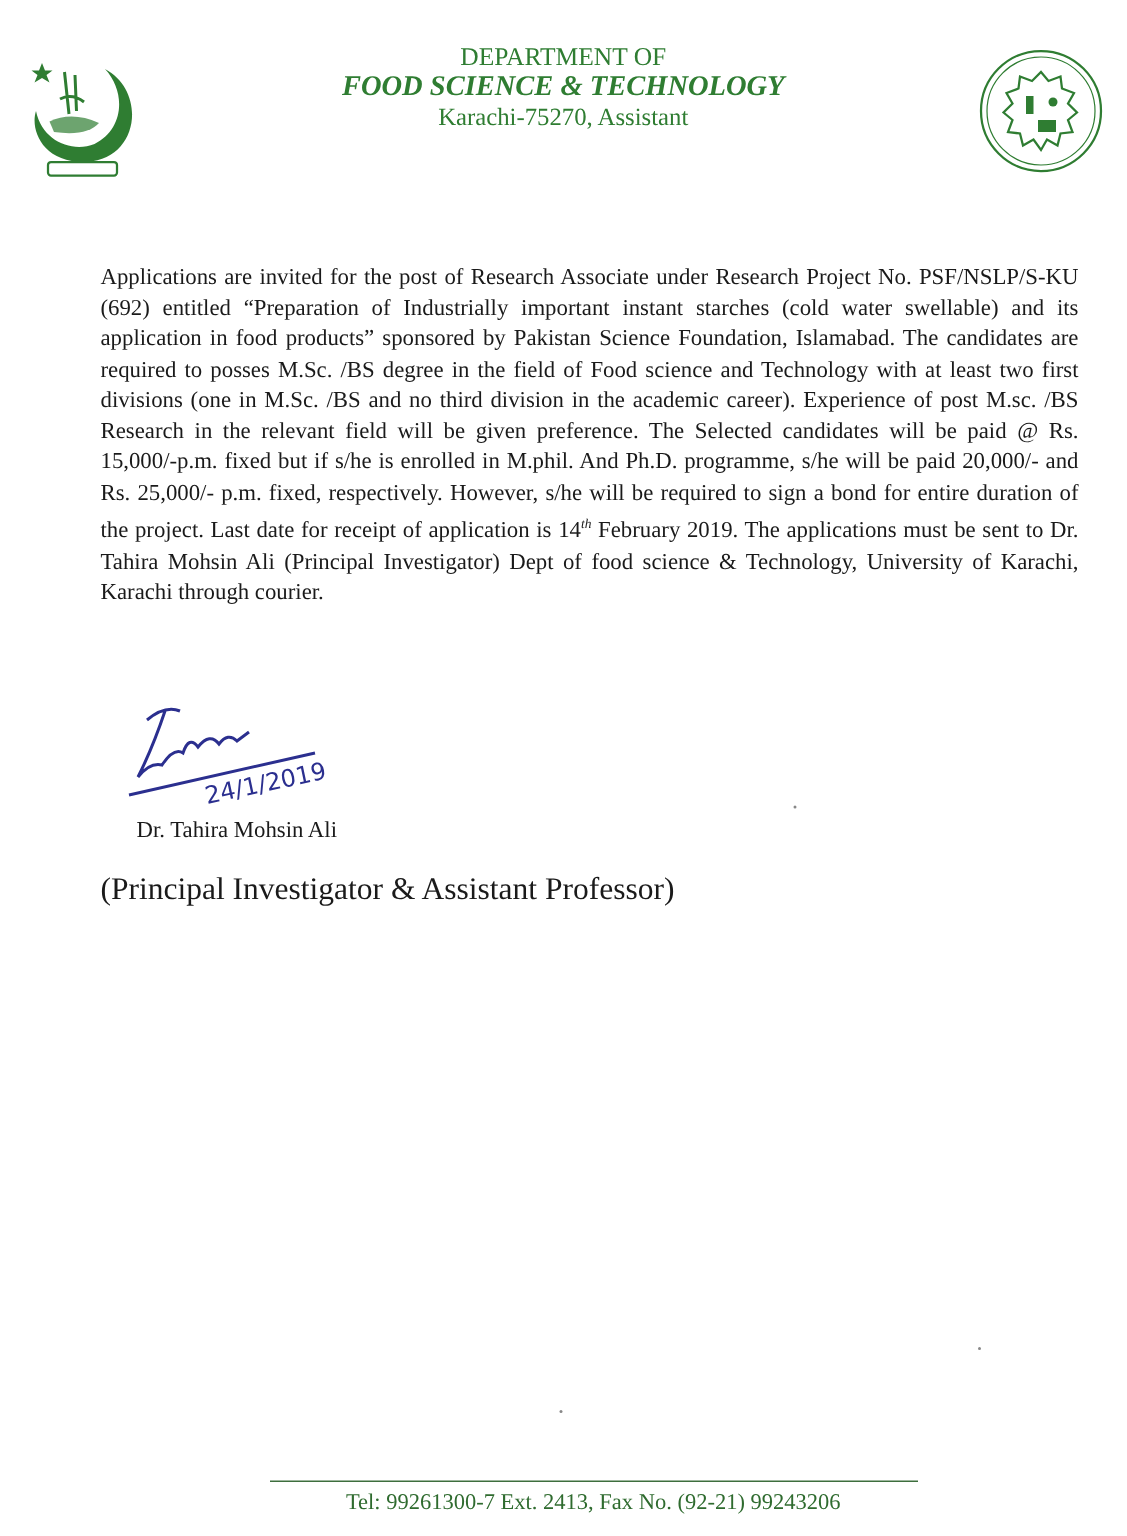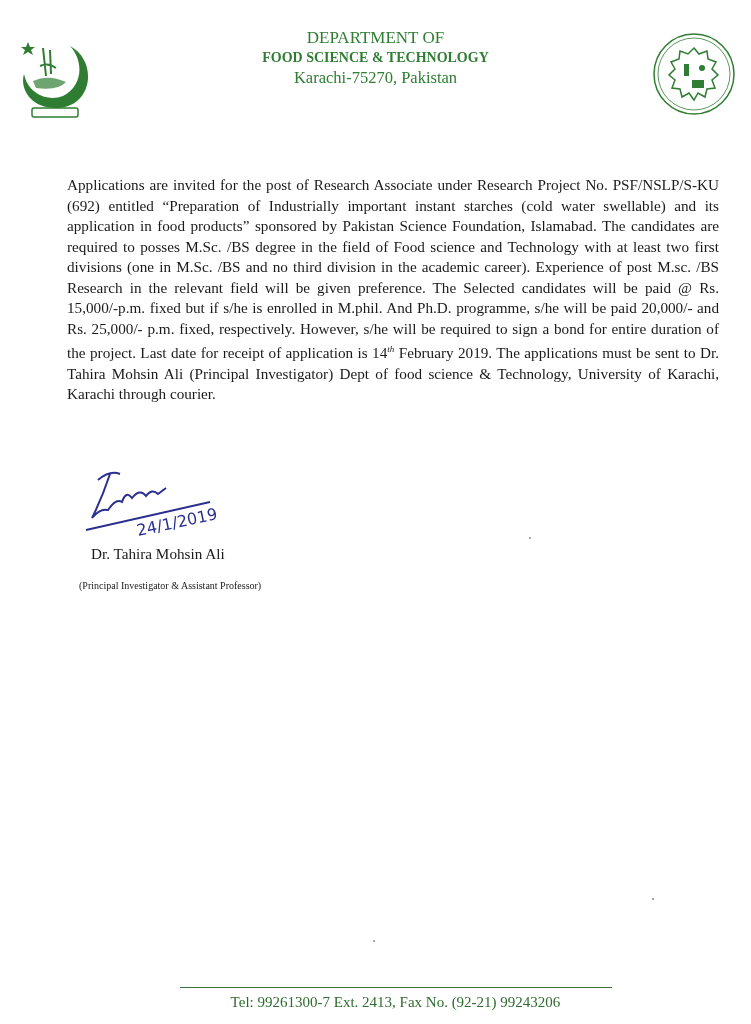--- a/index.html
+++ b/index.html
@@ -1,29 +1,29 @@
 <!DOCTYPE html>
 <html><head>
   <meta charset="utf-8">
   <style>
     html, body { margin: 0; padding: 0; background: #ffffff; }
     body { width: 751px; height: 1024px; position: relative; overflow: hidden;
            font-family: "Liberation Serif", serif; color: #1a1a1a; }
     .header { position: absolute; left: 0; top: 28px; width: 751px; text-align: center; color: #2f7d32; }
     .h-dept { font-size: 17px; line-height: 19px; }
-    .h-main { font-size: 14px; font-weight: bold; line-height: 21px; }
+    .h-main { font-size: 19px; font-weight: bold; line-height: 21px; font-style: italic; }
     .h-uni, .h-city { font-size: 16.5px; line-height: 19px; }
     .logo-left { position: absolute; left: 18px; top: 36px; width: 74px; height: 82px; }
     .logo-right { position: absolute; left: 652px; top: 32px; width: 84px; height: 84px; }
     .body-text { position: absolute; left: 67px; top: 175px; width: 652px;
                  font-size: 15.2px; line-height: 20.5px; text-align: justify; }
     .body-text sup { font-size: 9px; font-style: italic; }
     .signature { position: absolute; left: 80px; top: 458px; width: 170px; height: 80px; }
     .sig-name { position: absolute; left: 67px; top: 545px; font-size: 15.2px; margin-left: 24px; }
-    .sig-title { position: absolute; left: 79px; top: 580px; font-size: 10px; }
+    .sig-title { position: absolute; left: 67px; top: 580px; font-size: 21px; }
     .footer-rule { position: absolute; left: 180px; top: 987px; width: 432px; height: 0;
                    border-top: 1.5px solid #3d6e3d; }
     .footer-text { position: absolute; left: 0; top: 994px; width: 791px; text-align: center;
                    font-size: 15px; color: #2f6b2f; }
     .speck { position: absolute; width: 2px; height: 2px; background: #888; border-radius: 1px; }
   </style>
 </head>
 <body>
 
 <div class="logo-left">
@@ -32,21 +32,21 @@
     <path d="M52,10 C80,25 75,70 40,72 C10,73 2,50 6,38 C10,58 30,66 45,60 C65,50 66,25 52,10 Z" fill="#2f7d32"></path>
     <path d="M25,12 L28,40 M32,14 L33,38 M22,30 Q30,26 38,32" stroke="#2f7d32" stroke-width="2" fill="none"></path>
     <path d="M15,45 Q30,38 48,46 Q40,55 18,52 Z" fill="#2f7d32" opacity="0.7"></path>
     <rect x="14" y="72" width="46" height="9" rx="2" fill="none" stroke="#2f7d32" stroke-width="1.5"></rect>
   </svg>
 </div>
 
 <div class="header">
   <div class="h-dept">DEPARTMENT OF</div>
   <div class="h-main">FOOD SCIENCE &amp; TECHNOLOGY</div>
-  <div class="h-city">Karachi-75270, Pakistan</div>
+  <div class="h-city">Karachi-75270, Assistant</div>
 </div>
 
 <div class="logo-right">
   <svg width="84" height="84" viewBox="0 0 84 84">
     <circle cx="42" cy="42" r="40" fill="none" stroke="#2f7d32" stroke-width="1.5"></circle>
     <circle cx="42" cy="42" r="36" fill="none" stroke="#2f7d32" stroke-width="0.8"></circle>
     <path d="M42,16 L47,22 L55,19 L56,27 L64,30 L60,37 L66,43 L60,48 L63,56 L55,57 L53,65 L46,61 L42,68 L37,61 L30,65 L28,57 L20,56 L23,48 L17,43 L23,37 L19,30 L27,27 L28,19 L36,22 Z" fill="none" stroke="#2f7d32" stroke-width="1.5"></path>
     <rect x="32" y="32" width="5" height="12" fill="#2f7d32"></rect>
     <rect x="40" y="48" width="12" height="8" fill="#2f7d32"></rect>
     <circle cx="50" cy="36" r="3" fill="#2f7d32"></circle>

